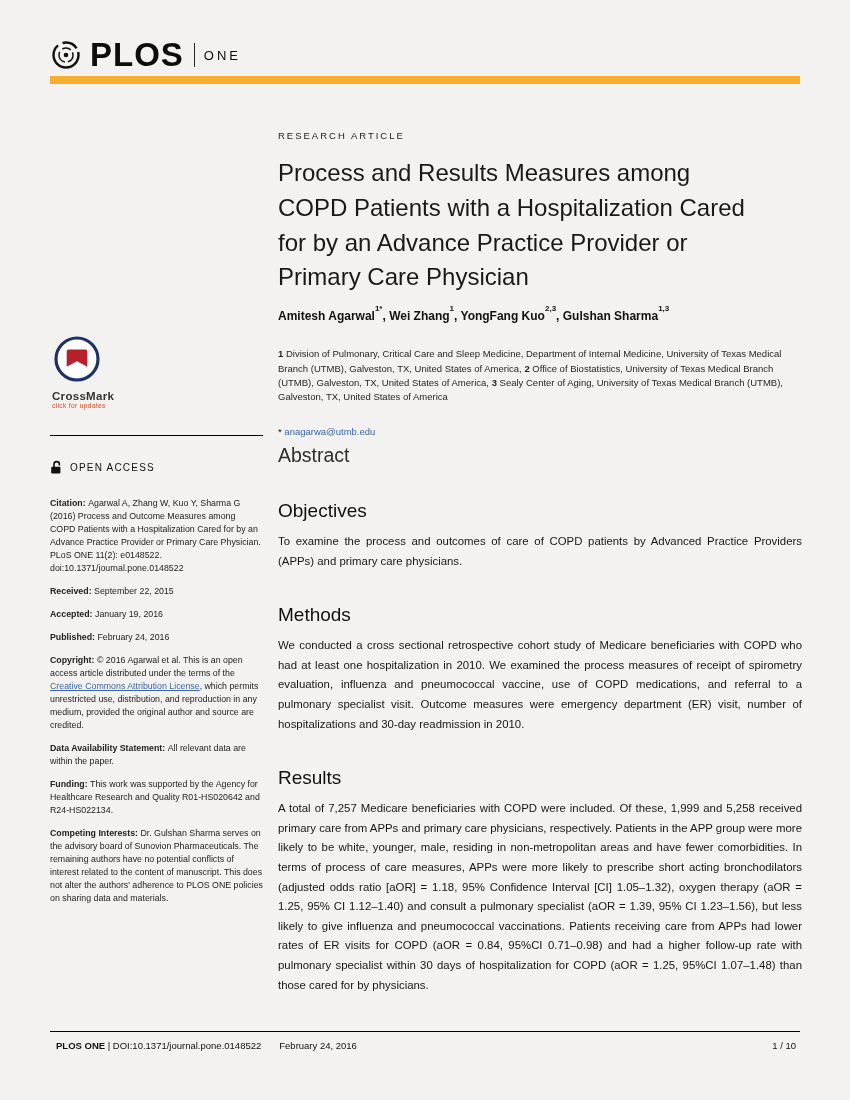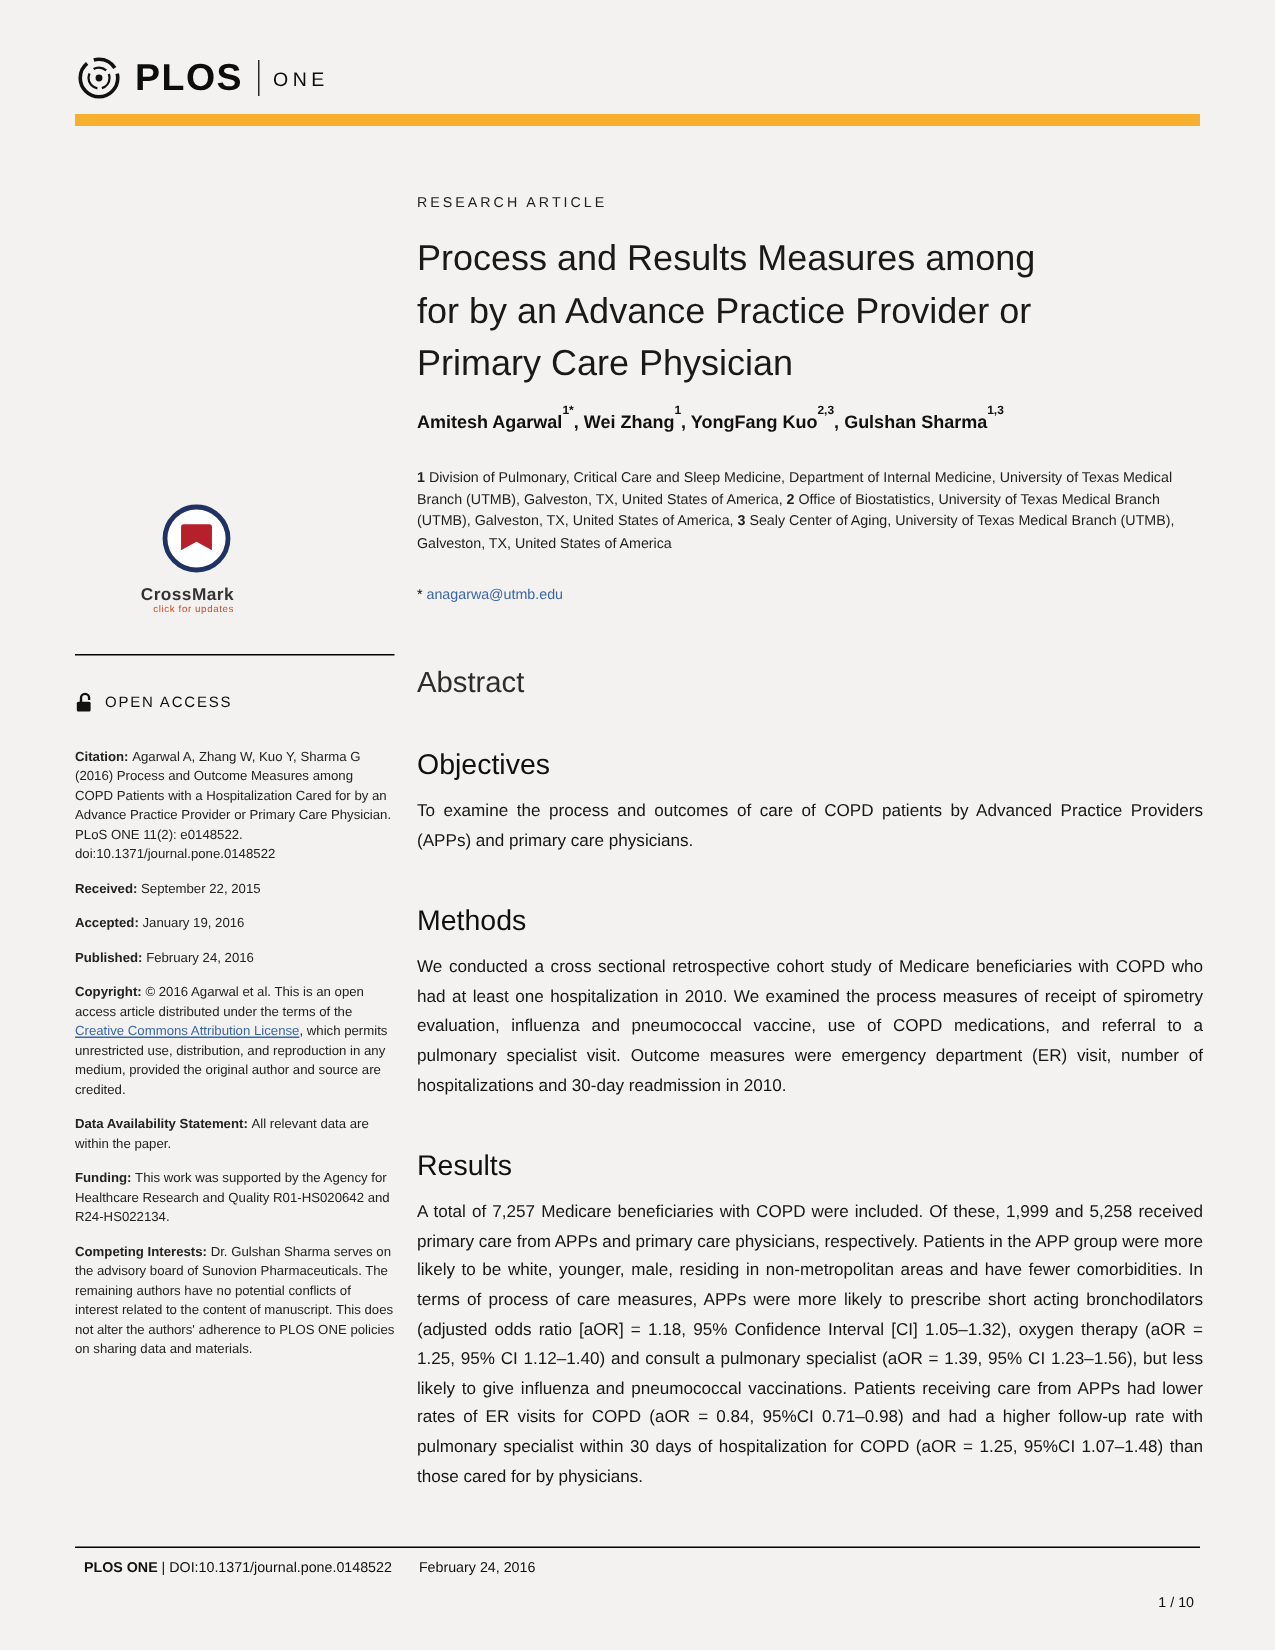--- a/index.html
+++ b/index.html
@@ -16,21 +16,21 @@
   }
 
   
   .logo-row {
     position: absolute;
     left: 50px; top: 36px;
     display: flex; align-items: center;
   }
   .logo-mark { margin-right: 8px; }
   .logo-plos {
-    font-size: 25px; font-weight: bold; letter-spacing: 1px; color: #0d0d0d;
+    font-size: 33px; font-weight: bold; letter-spacing: 1px; color: #0d0d0d;
   }
   .logo-div {
     width: 1px; height: 24px; background: #2a2a2a; margin: 0 9px 0 10px;
   }
   .logo-one {
     font-size: 13px; letter-spacing: 3px; color: #0d0d0d; font-weight: 400;
   }
   .accent-bar {
     position: absolute;
     left: 50px; top: 76px;
@@ -65,21 +65,21 @@
     font-size: 11.4px; line-height: 19.6px; color: #161616;
     text-align: justify;
   }
 
   
   .sidebar {
     position: absolute;
     left: 50px; top: 334px; width: 213px;
   }
   .crossmark {
-    width: 104px; margin-left: 2px; text-align: right; cursor: pointer;
+    width: 104px; margin-left: 2px; text-align: left; cursor: pointer;
   }
   .crossmark-title { font-size: 11.5px; font-weight: bold; color: #333; margin-top: 2px; letter-spacing: 0.3px; }
   .crossmark-tagline { font-size: 6.5px; letter-spacing: 0.4px; }
   .oa-rule { border: none; border-top: 1.2px solid #000; margin-top: 26px; }
   .oa-row { display: flex; align-items: center; margin-top: 24px; }
   .oa-row svg { margin-right: 7px; }
   .oa-label { font-size: 10px; letter-spacing: 1.2px; color: #111; }
   .notes { margin-top: 23px; }
   .note { font-size: 8.8px; line-height: 13px; color: #222; margin-bottom: 10px; }
   .note b { font-weight: bold; }
@@ -90,21 +90,21 @@
     position: absolute; left: 50px; top: 1031px; width: 750px;
     border: none; border-top: 1.2px solid #000;
   }
   .footer-row {
     position: absolute; left: 56px; top: 1040px; width: 740px;
     display: flex; align-items: flex-start;
     font-size: 9.5px; color: #111;
   }
   .footer-left b { font-weight: bold; }
   .footer-date { margin-left: 18px; }
-  .footer-page { margin-left: auto; margin-top: 23px; }
+  .footer-page { margin-left: auto; }
 </style>
 </head>
 <body>
 
 <div class="page">
 
   <div class="logo-row">
     <svg class="logo-mark" width="32" height="32" viewBox="0 0 32 32">
       <circle cx="16" cy="16" r="12.5" fill="none" stroke="#111" stroke-width="2.4" stroke-dasharray="50 5 16 4"></circle>
       <circle cx="16" cy="16" r="7" fill="none" stroke="#111" stroke-width="1.5" stroke-dasharray="9 3 13 4"></circle>
@@ -113,20 +113,21 @@
     <span class="logo-plos">PLOS</span>
     <span class="logo-div"></span>
     <span class="logo-one">ONE</span>
   </div>
   <div class="accent-bar" style="background: rgb(248, 175, 45);"></div>
 
   <div class="article-head">
     <div class="kicker">RESEARCH ARTICLE</div>
     <div class="title">
         <div>Process and Results Measures among</div>
+        <div>COPD Patients with a Hospitalization Cared</div>
         <div>for by an Advance Practice Provider or</div>
         <div>Primary Care Physician</div>
       </div>
     <p class="authors"><span>Amitesh Agarwal<sup>1*</sup></span>, <span>Wei Zhang<sup>1</sup></span>, <span>YongFang Kuo<sup>2,3</sup></span>, <span>Gulshan Sharma<sup>1,3</sup></span></p>
     <p class="affiliations"><b>1</b> Division of Pulmonary, Critical Care and Sleep Medicine, Department of Internal Medicine, University of Texas Medical Branch (UTMB), Galveston, TX, United States of America, <b>2</b> Office of Biostatistics, University of Texas Medical Branch (UTMB), Galveston, TX, United States of America, <b>3</b> Sealy Center of Aging, University of Texas Medical Branch (UTMB), Galveston, TX, United States of America</p>
     <p class="correspondence">
       <span>*</span>
       <a class="email-link" href="#" style="color: rgb(58, 102, 168);">anagarwa@utmb.edu</a>
     </p>
   </div>

